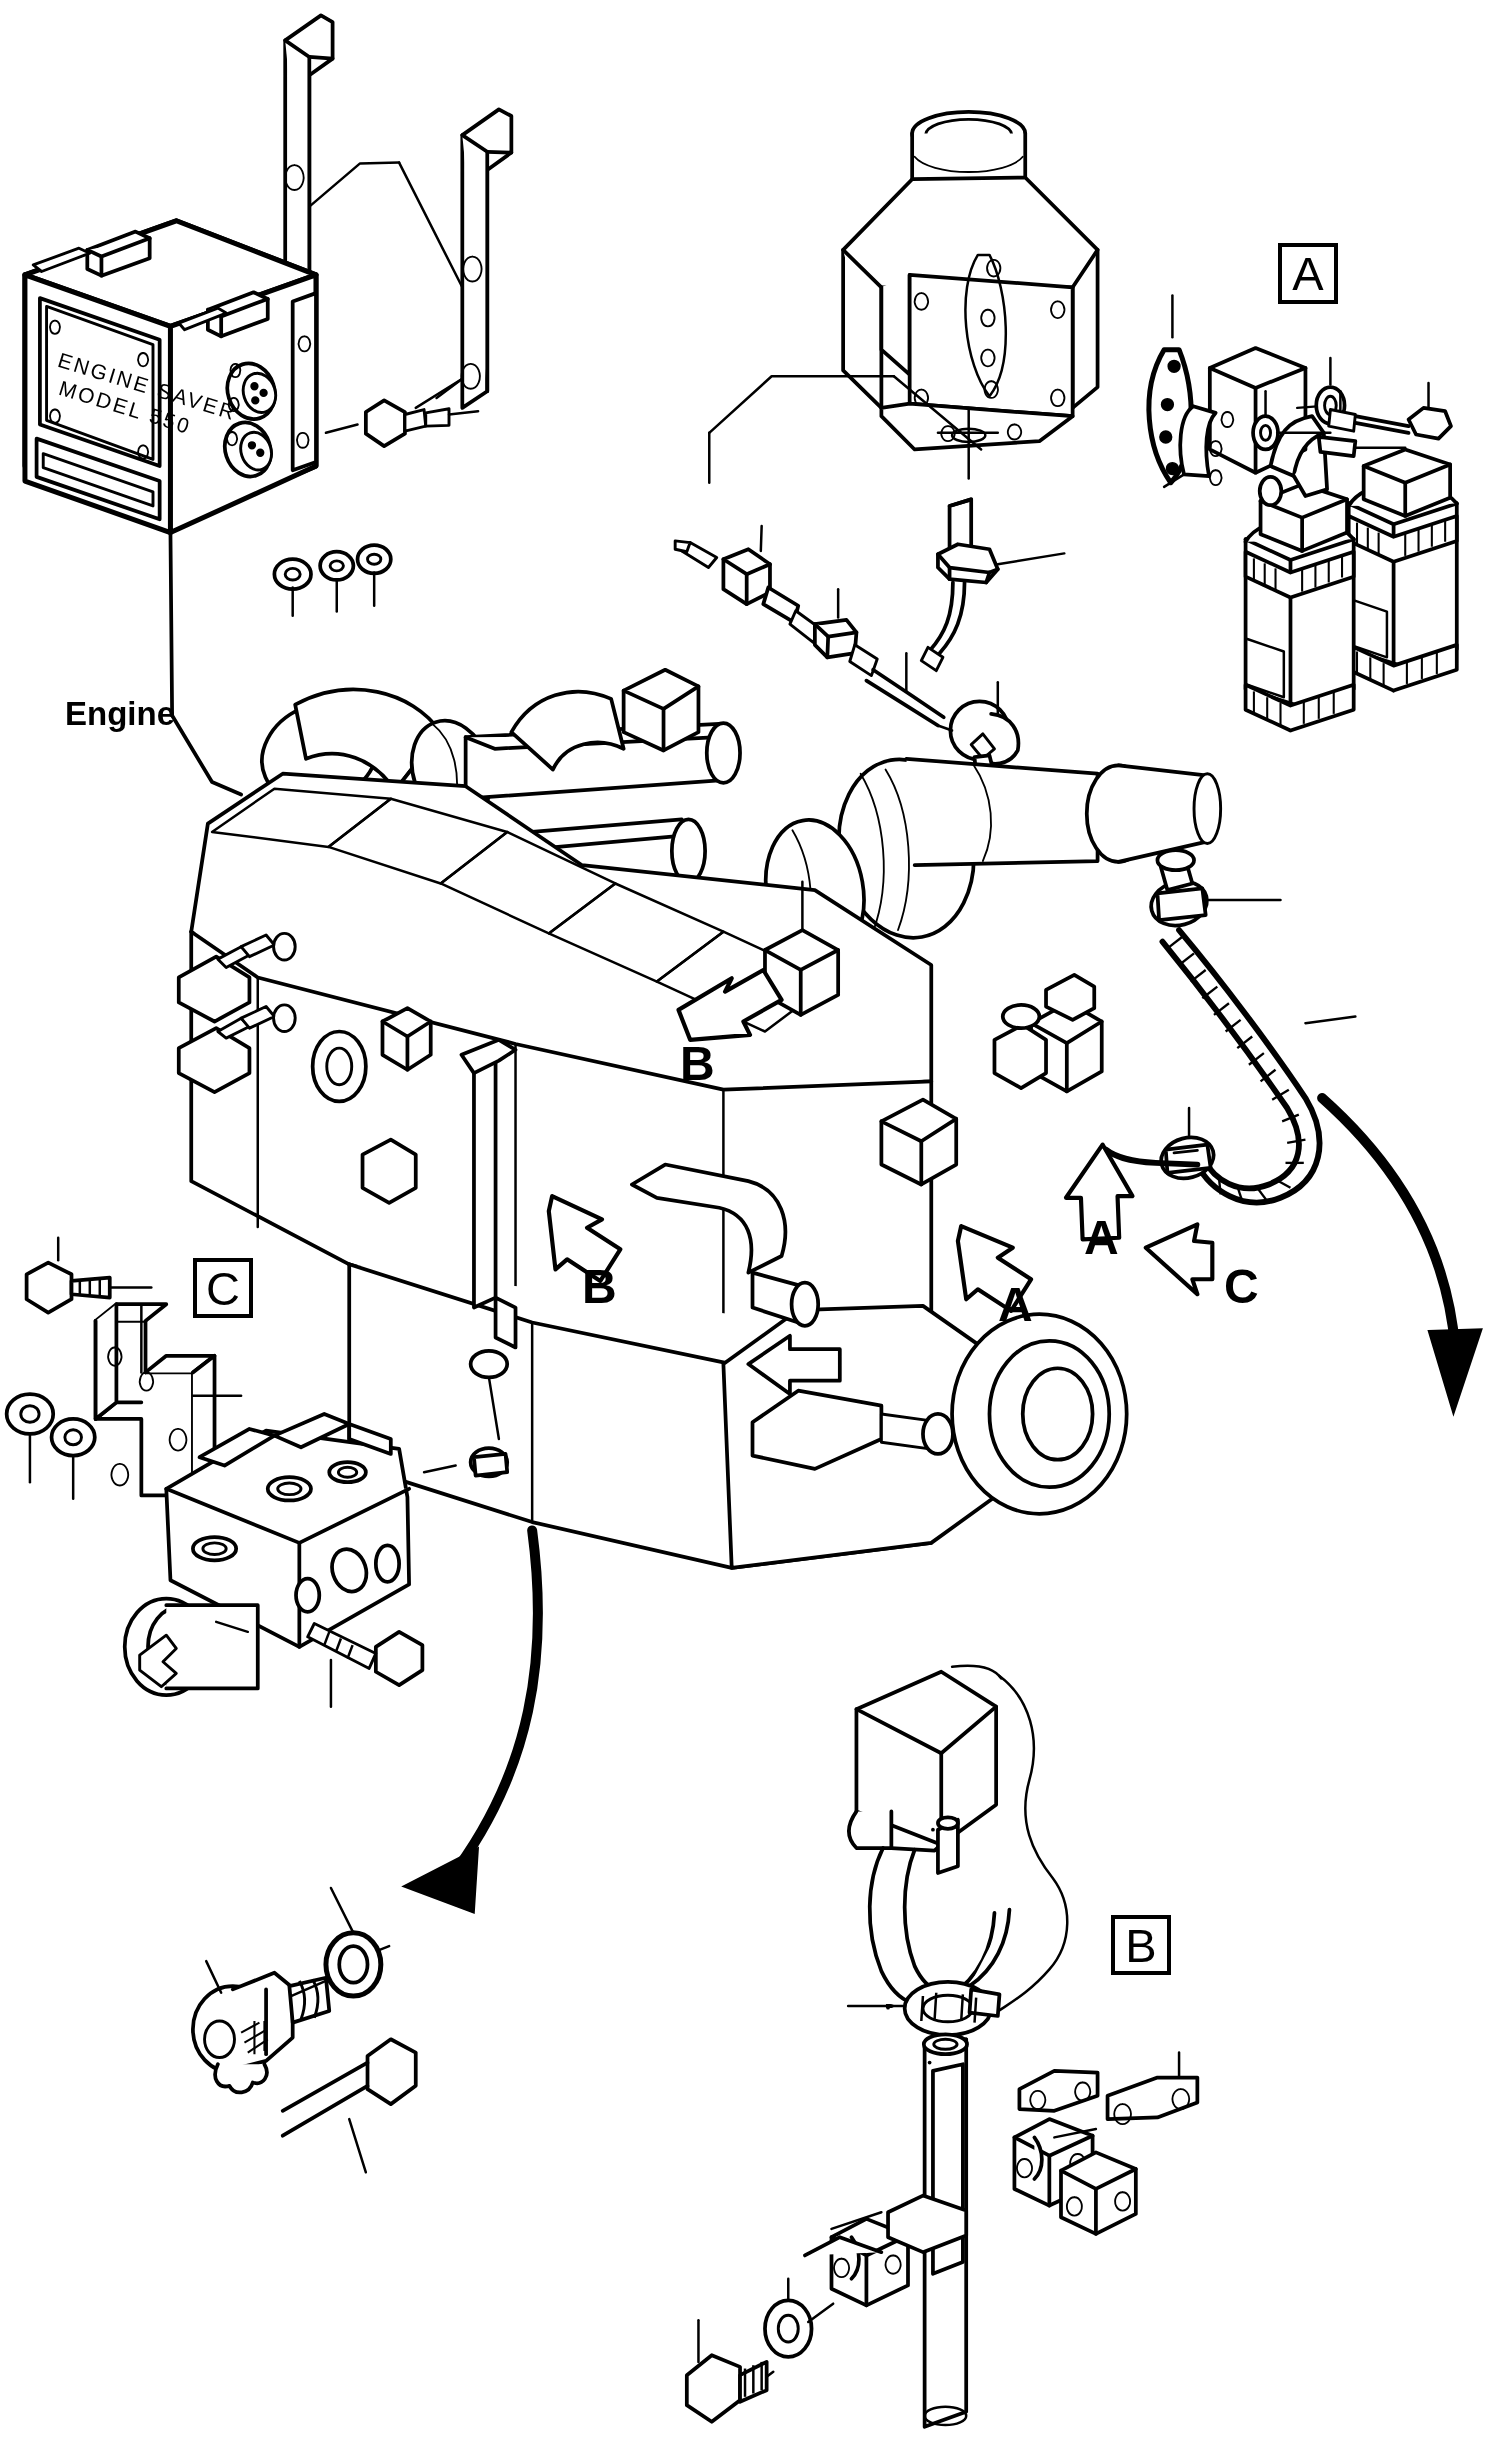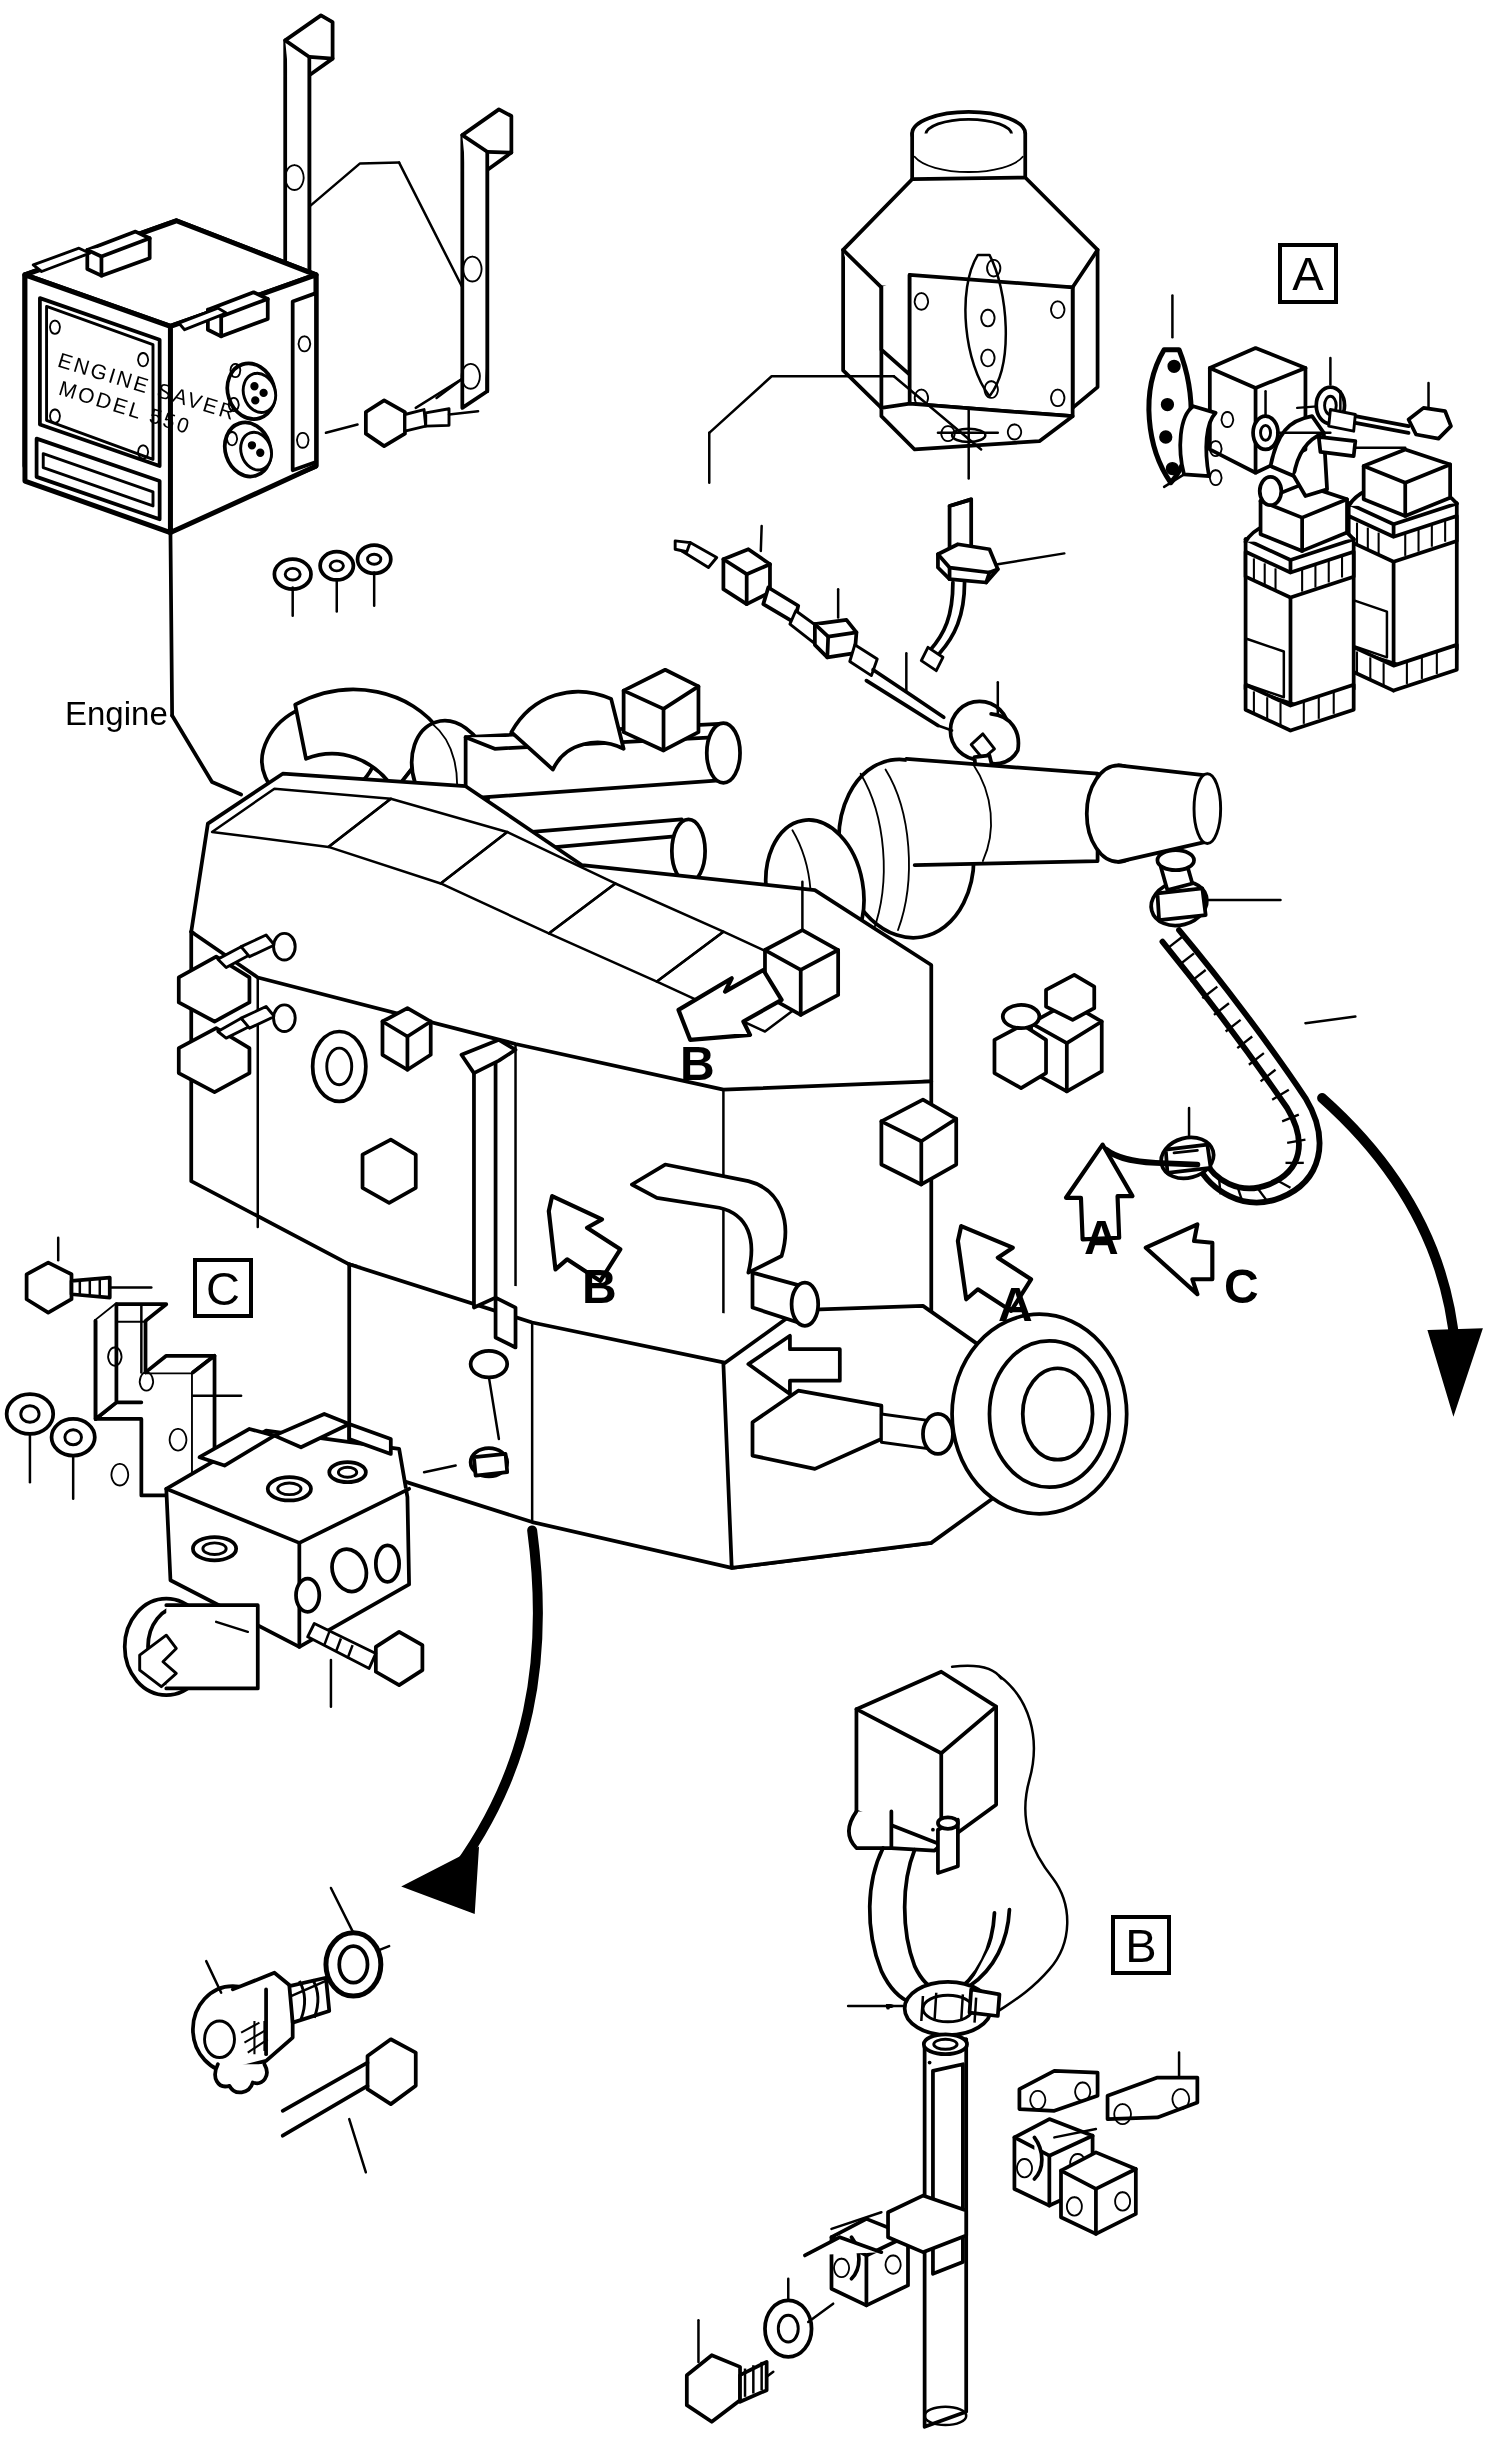--- a/index.html
+++ b/index.html
@@ -14,21 +14,21 @@
   }
   #drawing{position:absolute;left:0;top:0;width:1510px;height:2438px;}
   .txt{
     position:absolute;
     font-family:"Liberation Sans", sans-serif;
     color:#000;
     white-space:nowrap;
     line-height:1;
   }
   .callout-letter{font-size:48px;font-weight:bold;}
-  .engine-label{font-size:33px;font-weight:normal;}
+  .engine-label{font-size:33px;font-weight:bold;}
   .boxed{
     position:absolute;
     border:4.2px solid #000;
     background:#fff;
     display:flex;
     align-items:center;
     justify-content:center;
     font-family:"Liberation Sans", sans-serif;
     font-size:47px;
     color:#000;

